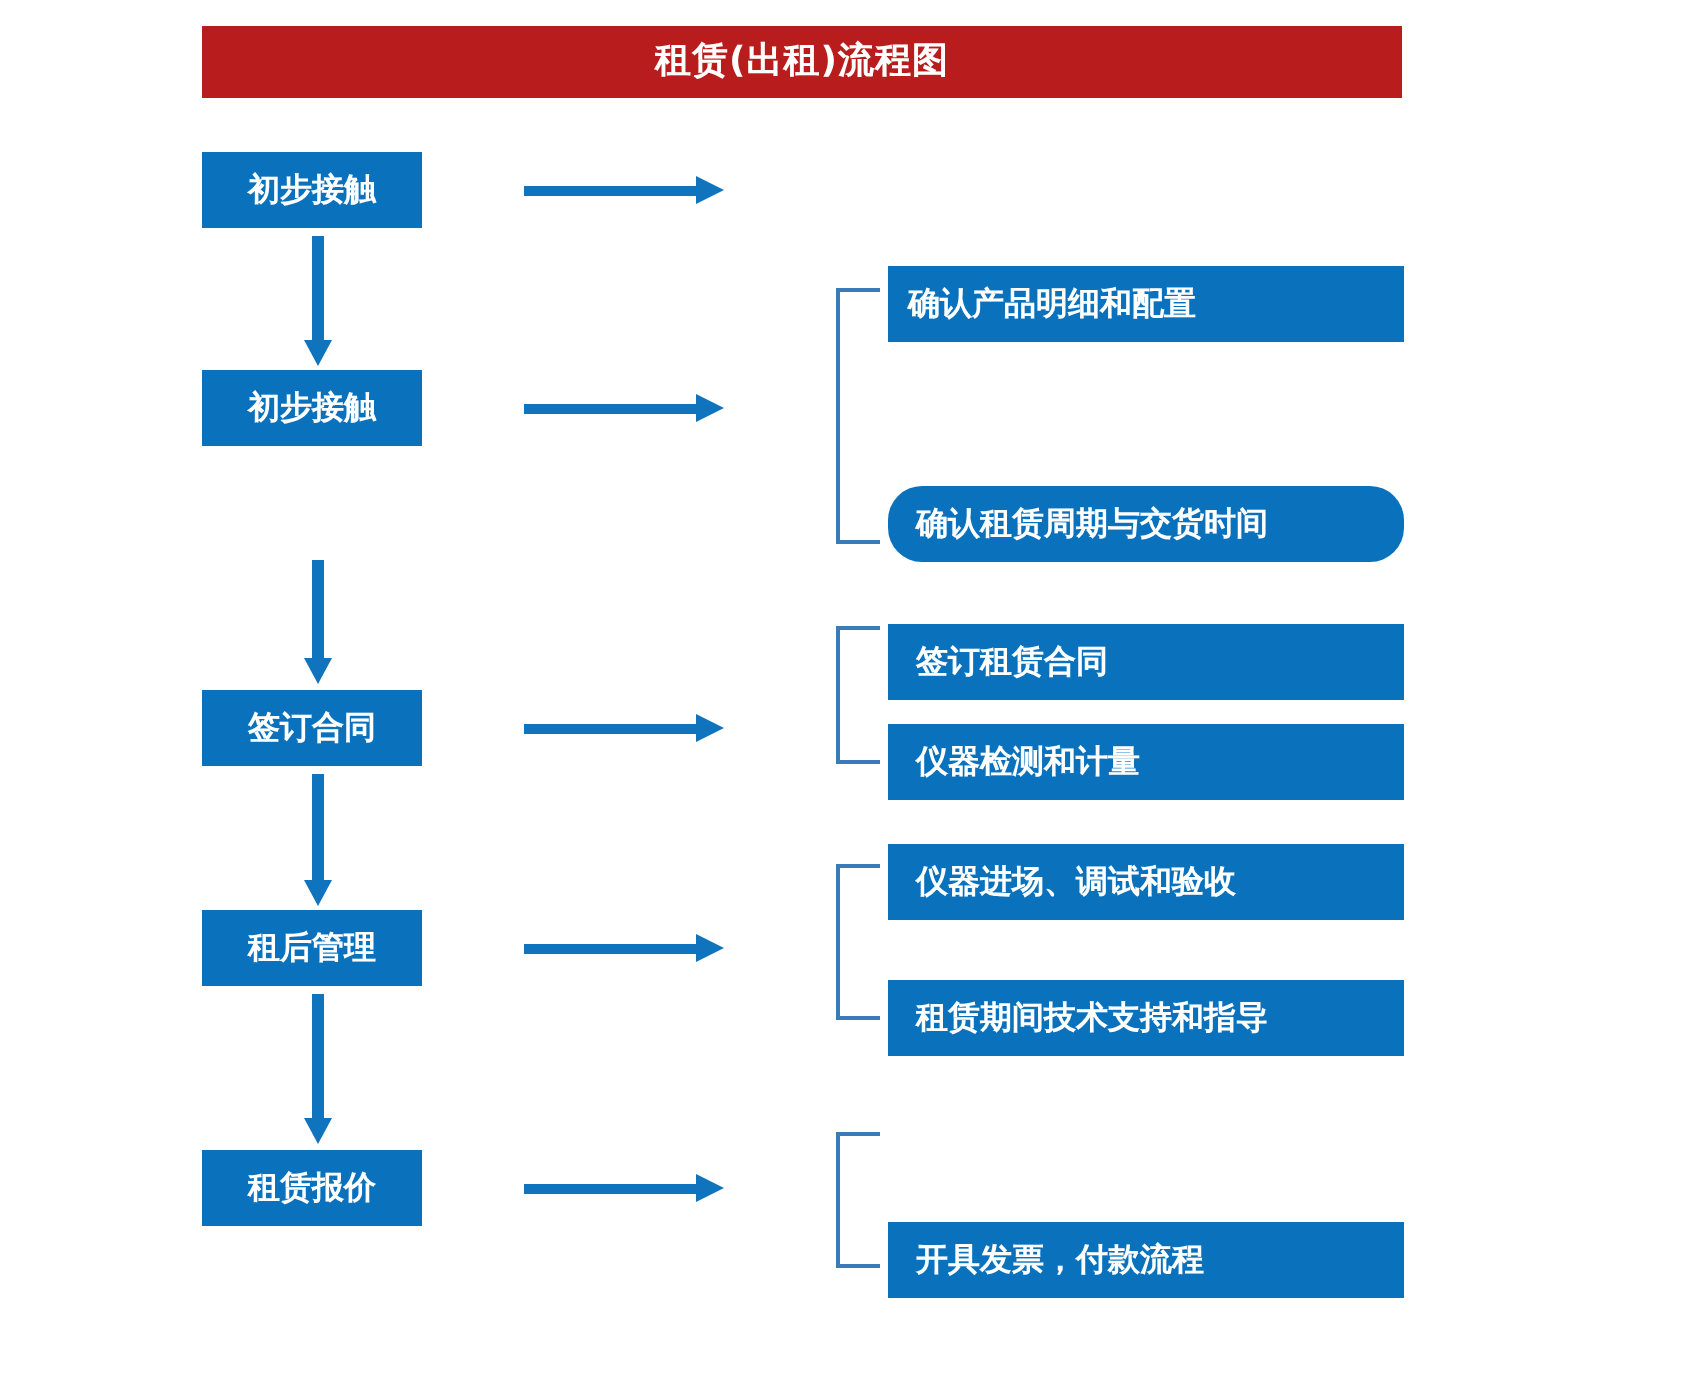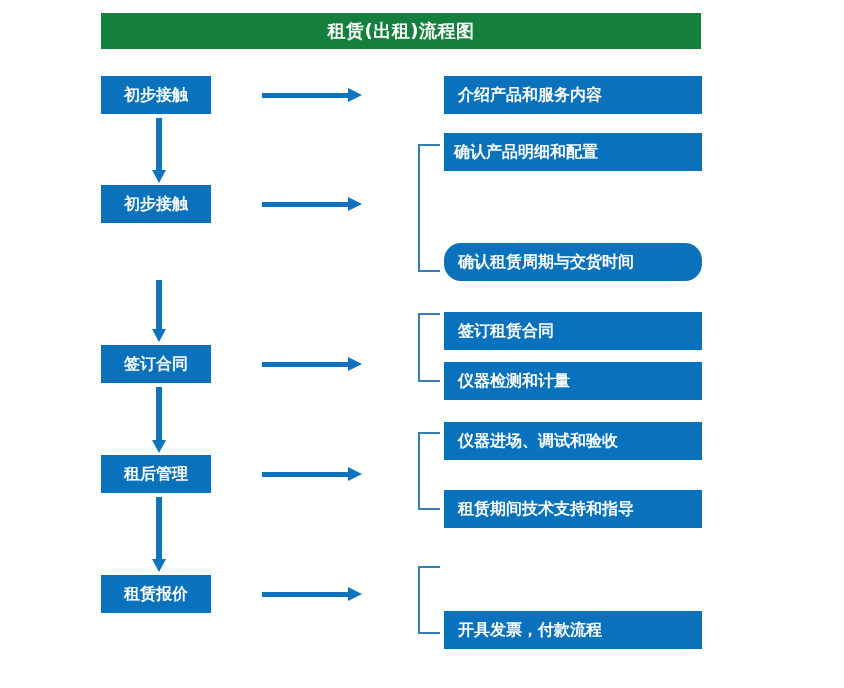--- a/index.html
+++ b/index.html
@@ -23,21 +23,21 @@
     height: 688px;
   }
 
   
   .title-bar {
     position: absolute;
     left: 101px;
     top: 13px;
     width: 600px;
     height: 36px;
-    background: #15803d;
+    background: #b91c1c;
     display: flex;
     align-items: center;
     justify-content: center;
   }
   .title-bar .title-text {
     color: #ffffff;
     font-size: 18px;
     font-weight: bold;
     letter-spacing: 0.5px;
     line-height: 1;
@@ -213,23 +213,20 @@
   <div class="h-arrow" style="left:262px; top:587px;">
     <div class="shaft"></div>
     <div class="head"></div>
   </div>
 
   <div class="bracket" style="top:144px; height:128px;"></div>
   <div class="bracket" style="top:313px; height:69px;"></div>
   <div class="bracket" style="top:432px; height:78px;"></div>
   <div class="bracket" style="top:566px; height:68px;"></div>
 
-  <div class="box detail" style="top:76px;">
-    <span class="box-text">介绍产品和服务内容</span>
-  </div>
 
   <div class="box detail" style="top:133px;padding-left:10px;">
     <span class="box-text">确认产品明细和配置</span>
   </div>
 
 
   <div class="box detail" style="top:243px;border-radius:17px;">
     <span class="box-text">确认租赁周期与交货时间</span>
   </div>
 

